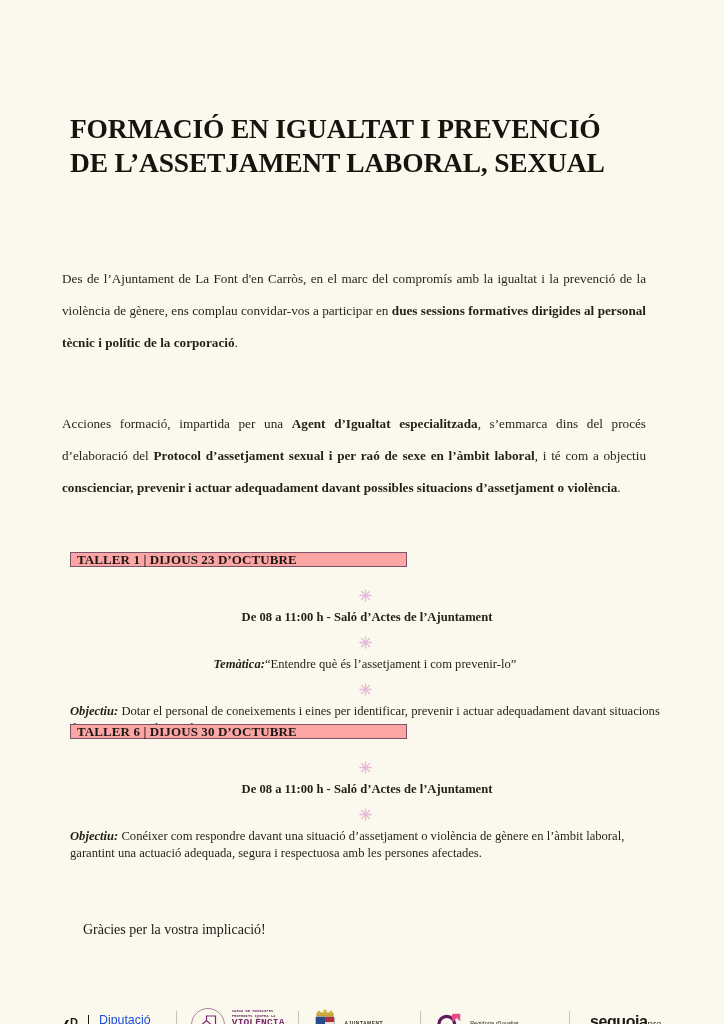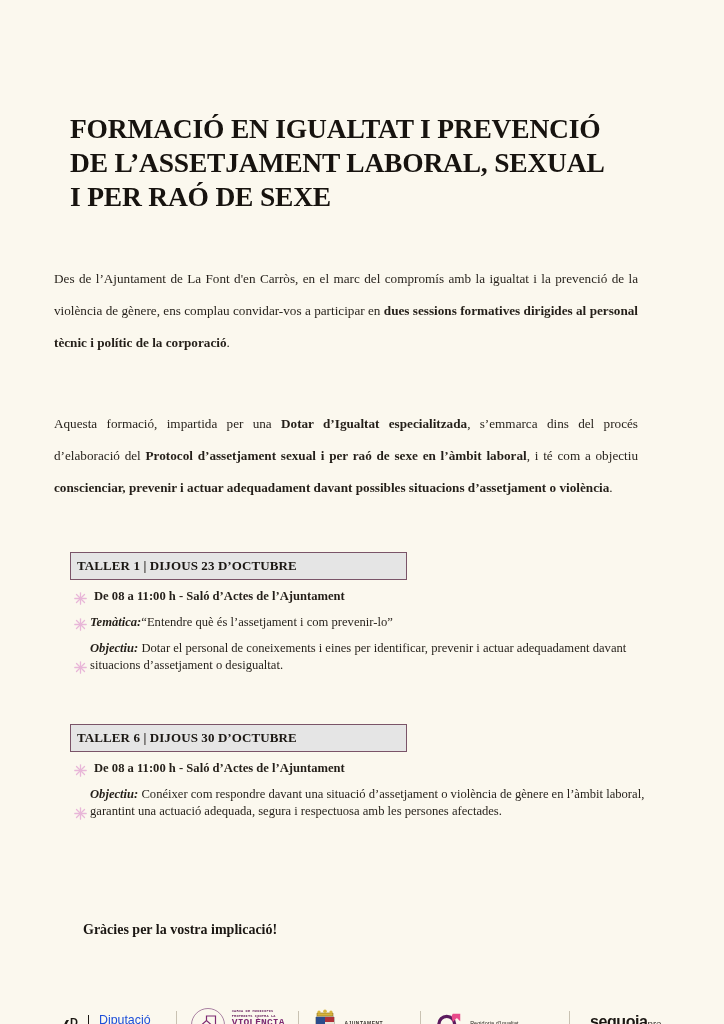--- a/index.html
+++ b/index.html
@@ -36,38 +36,38 @@
     font-size: 27.5px;
     line-height: 34px;
     letter-spacing: -0.2px;
     color: #17130F;
     white-space: nowrap;
   }
 
   
   .para {
     position: absolute;
-    left: 54px;
+    left: 62px;
     width: 584px;
     font-size: 13.2px;
     line-height: 32px;
     text-align: justify;
     color: #241F19;
   }
   #para-1 { top: 215px; }
   #para-2 { top: 360px; }
   .para b { font-weight: bold; }
 
   
   .band {
     position: absolute;
     left: 70px;
     width: 337px;
-    height: 28px;
-    background: #e5e5e5;
+    height: 15px;
+    background: #fca5a5;
     border: 1px solid #7A5468;
     box-sizing: border-box;
     display: flex;
     align-items: center;
     padding-left: 6px;
   }
   .band-text {
     font-size: 13px;
     font-weight: bold;
     letter-spacing: 0.1px;
@@ -81,22 +81,23 @@
   .bullets {
     position: absolute;
     left: 70px;
     width: 590px;
   }
   #bullets-1 { top: 540px; }
   #bullets-2 { top: 712px; }
 
   .bullet-row {
     display: flex;
-    align-items: flex-end;
+    align-items: center;
     margin-bottom: 9px;
+    flex-direction: column;
   }
   .bullet-icon {
     flex: 0 0 20px;
     width: 20px;
     padding-top: 1px;
     display: flex;
     justify-content: center;
   }
   .bullet-icon svg { display: block; }
   .bullet-text {
@@ -108,21 +109,21 @@
   .bullet-text b { font-weight: bold; font-style: italic; }
   .bullet-text.strong { font-weight: bold; }
   .indent-1 { padding-left: 4px; }
 
   
   .closing {
     position: absolute;
     left: 83px;
     top: 874px;
     font-size: 14px;
-    font-weight: bold;
+    font-weight: normal;
     color: #1B1713;
   }
 
   
   .footer {
     position: absolute;
     left: 0;
     top: 948px;
     width: 724px;
     height: 62px;
@@ -236,29 +237,28 @@
   }
 </style>
 </head>
 <body>
 
 <div class="page">
 
   <div class="title-block">
     <div class="title-line">FORMACIÓ EN IGUALTAT I PREVENCIÓ</div>
     <div class="title-line">DE L’ASSETJAMENT LABORAL, SEXUAL</div>
-    <div class="title-line">I PER RAÓ DE SEXE</div>
   </div>
 
   <div class="para" id="para-1">
     <span>Des de l’Ajuntament de La Font d'en Carròs, en el marc del compromís amb la igualtat i la prevenció de la violència de gènere, ens complau convidar-vos a participar en </span><b>dues sessions formatives dirigides al personal tècnic i polític de la corporació</b><span>.</span>
   </div>
 
   <div class="para" id="para-2">
-    <span>Aquesta formació, impartida per una </span><b>Dotar d’Igualtat especialitzada</b><span>, s’emmarca dins del procés d’elaboració del </span><b>Protocol d’assetjament sexual i per raó de sexe en l’àmbit laboral</b><span>, i té com a objectiu </span><b>conscienciar, prevenir i actuar adequadament davant possibles situacions d’assetjament o violència</b><span>.</span>
+    <span>Acciones formació, impartida per una </span><b>Agent d’Igualtat especialitzada</b><span>, s’emmarca dins del procés d’elaboració del </span><b>Protocol d’assetjament sexual i per raó de sexe en l’àmbit laboral</b><span>, i té com a objectiu </span><b>conscienciar, prevenir i actuar adequadament davant possibles situacions d’assetjament o violència</b><span>.</span>
   </div>
 
   <div class="band" id="band-1">
     <span class="band-text">TALLER 1  | DIJOUS 23 D’OCTUBRE</span>
   </div>
 
   <div class="bullets" id="bullets-1">
 
     <div class="bullet-row">
       <span class="bullet-icon">

